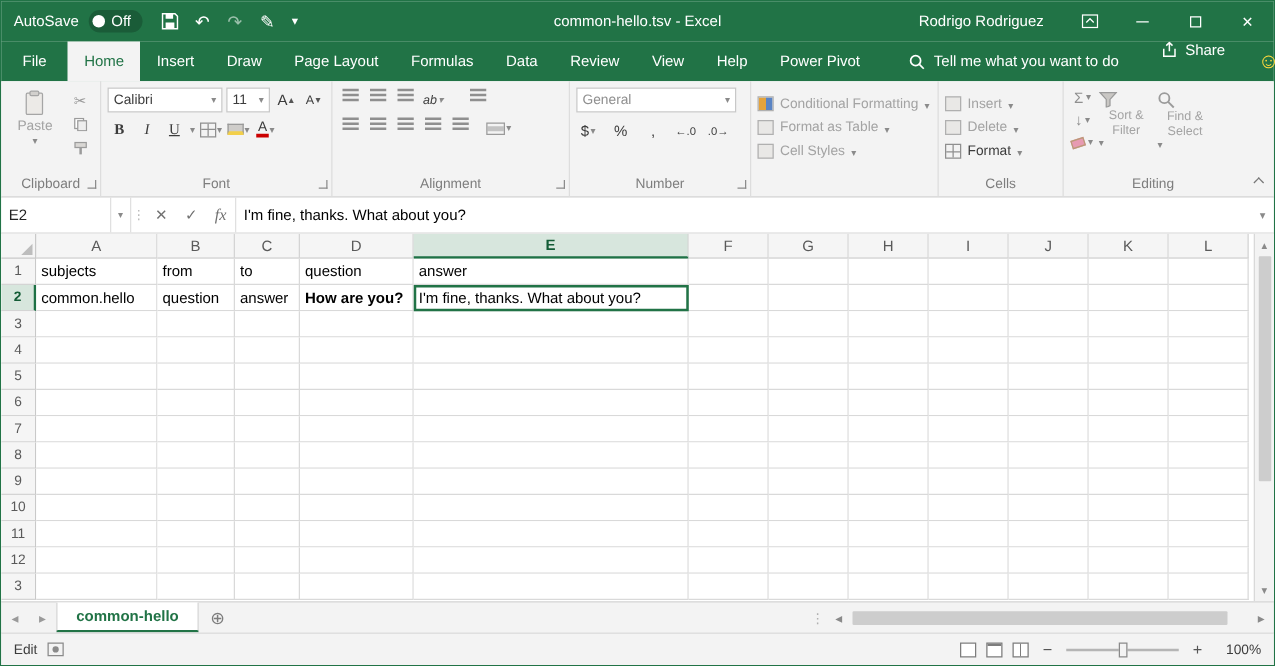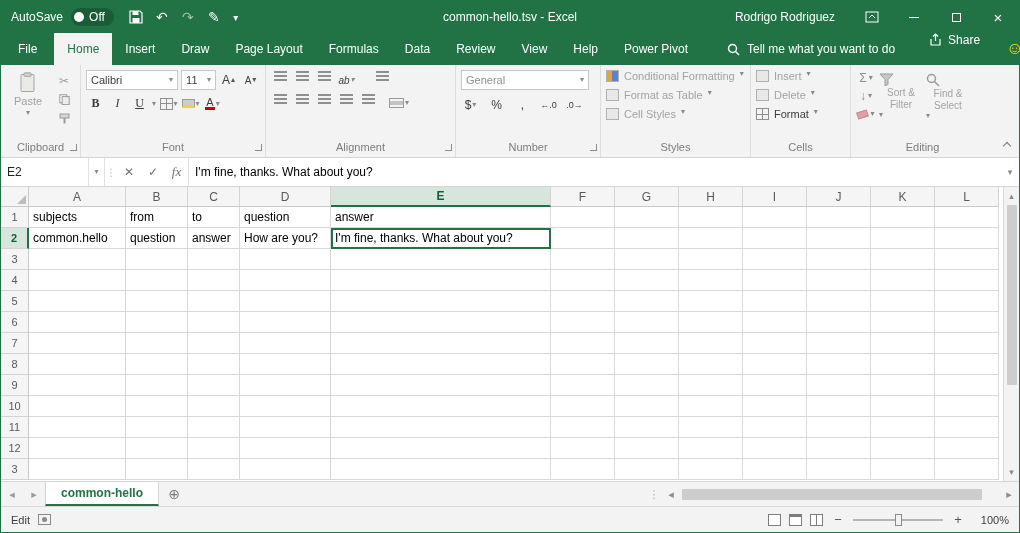--- a/index.html
+++ b/index.html
@@ -61,21 +61,21 @@
     background:linear-gradient(#8f8f8f,#8f8f8f) center/1px 100% no-repeat,
                linear-gradient(#8f8f8f,#8f8f8f) center/100% 1px no-repeat}
   .fill-ico{width:13px;height:9px;background:#cfcdca;border:1px solid #9a9a9a;
     border-bottom:3px solid #f2cf4a;display:inline-block}
   .fontcolor-ico{font-size:11px;color:#3c3c3c;line-height:10px;border-bottom:3px solid #c00;
     padding:0 1px;display:inline-block}
   .merge-ico{width:15px;height:10px;border:1px solid #9a9a9a;display:inline-block;
     background:linear-gradient(#c3c3c3,#c3c3c3) center/100% 4px no-repeat}
   .sq-ico{width:13px;height:12px;border:1px solid #b0b0b0;display:inline-block;background:#e9e8e6}
   .sq-ico.cf{background:linear-gradient(90deg,#e4a33c 0 50%,#5a84c4 50% 100%)}
-  .style-row{display:flex;align-items:flex-start;gap:5px;font-size:11px;color:#a3a3a3;height:19px;cursor:default;white-space:nowrap}
+  .style-row{display:flex;align-items:flex-end;gap:5px;font-size:11px;color:#a3a3a3;height:19px;cursor:default;white-space:nowrap}
   .ed-ico{width:20px;height:16px;display:flex;align-items:center;justify-content:center;
     color:#8f8f8f;font-size:12px;gap:2px;cursor:default}
   .eraser{width:11px;height:7px;background:#e79ab2;border:1px solid #b97;transform:rotate(-18deg);display:inline-block}
   .big-ed{display:flex;flex-direction:column;align-items:flex-start;font-size:10px;color:#a3a3a3;
     width:44px;text-align:center;line-height:1.15;gap:1px;padding-top:3px;cursor:default}
   .collapse-chev{position:absolute;right:9px;bottom:8px;width:6px;height:6px;
     border-top:1.6px solid #777;border-right:1.6px solid #777;transform:rotate(-45deg);cursor:default}
 
   
   .formula-row{flex:0 0 29px;background:#fff;border-bottom:1px solid #d5d5d5;
@@ -376,21 +376,20 @@
       <div class="style-row">
         <span class="sq-ico"></span>
         <span>Format as Table</span>
         <span class="caret">▾</span>
       </div>
       <div class="style-row">
         <span class="sq-ico"></span>
         <span>Cell Styles</span>
         <span class="caret">▾</span>
       </div>
-      <div class="rgroup-label">Styles</div>
     </div>
 
     <div class="rgroup" style="width:100px">
       <div class="style-row">
         <span class="sq-ico"></span>
         <span>Insert</span>
         <span class="caret">▾</span>
       </div>
       <div class="style-row">
         <span class="sq-ico"></span>
@@ -491,21 +490,21 @@
             <div class="cell" style="width: 64px;"></div>
             <div class="cell" style="width: 64px;"></div>
             <div class="cell" style="width: 64px;"></div>
             <div class="cell" style="width: 64px;"></div>
           </div>
           <div class="grid-row">
             <div class="row-h sel">2</div>
             <div class="cell" style="width: 97px;">common.hello</div>
             <div class="cell" style="width: 62px;">question</div>
             <div class="cell" style="width: 52px;">answer</div>
-            <div class="cell" style="width: 91px;">How are you?</div>
+            <div class="cell" style="width: 91px; font-weight: bold;">How are you?</div>
             <div class="cell sel-cell" style="width: 220px;">I'm fine, thanks. What about you?</div>
             <div class="cell" style="width: 64px;"></div>
             <div class="cell" style="width: 64px;"></div>
             <div class="cell" style="width: 64px;"></div>
             <div class="cell" style="width: 64px;"></div>
             <div class="cell" style="width: 64px;"></div>
             <div class="cell" style="width: 64px;"></div>
             <div class="cell" style="width: 64px;"></div>
           </div>
           <div class="grid-row">

